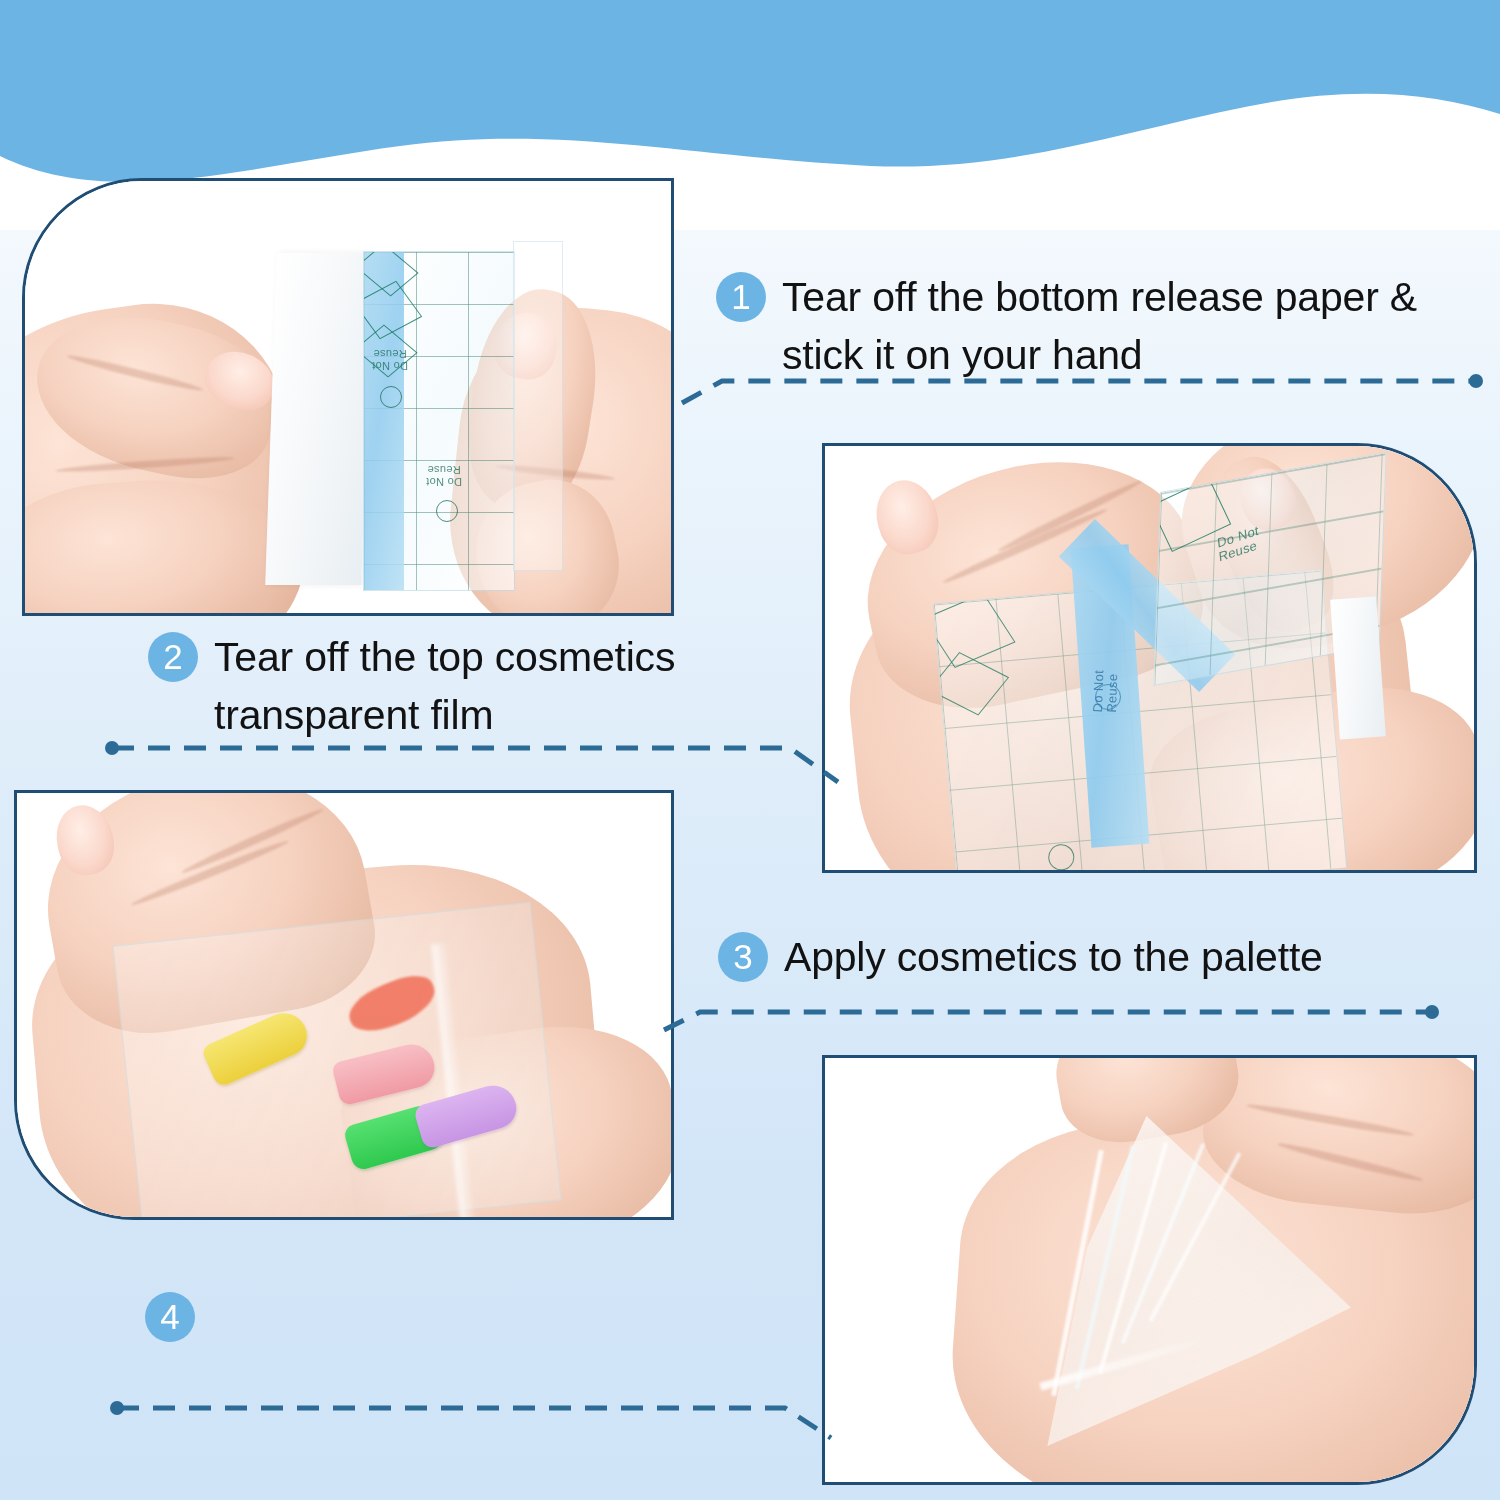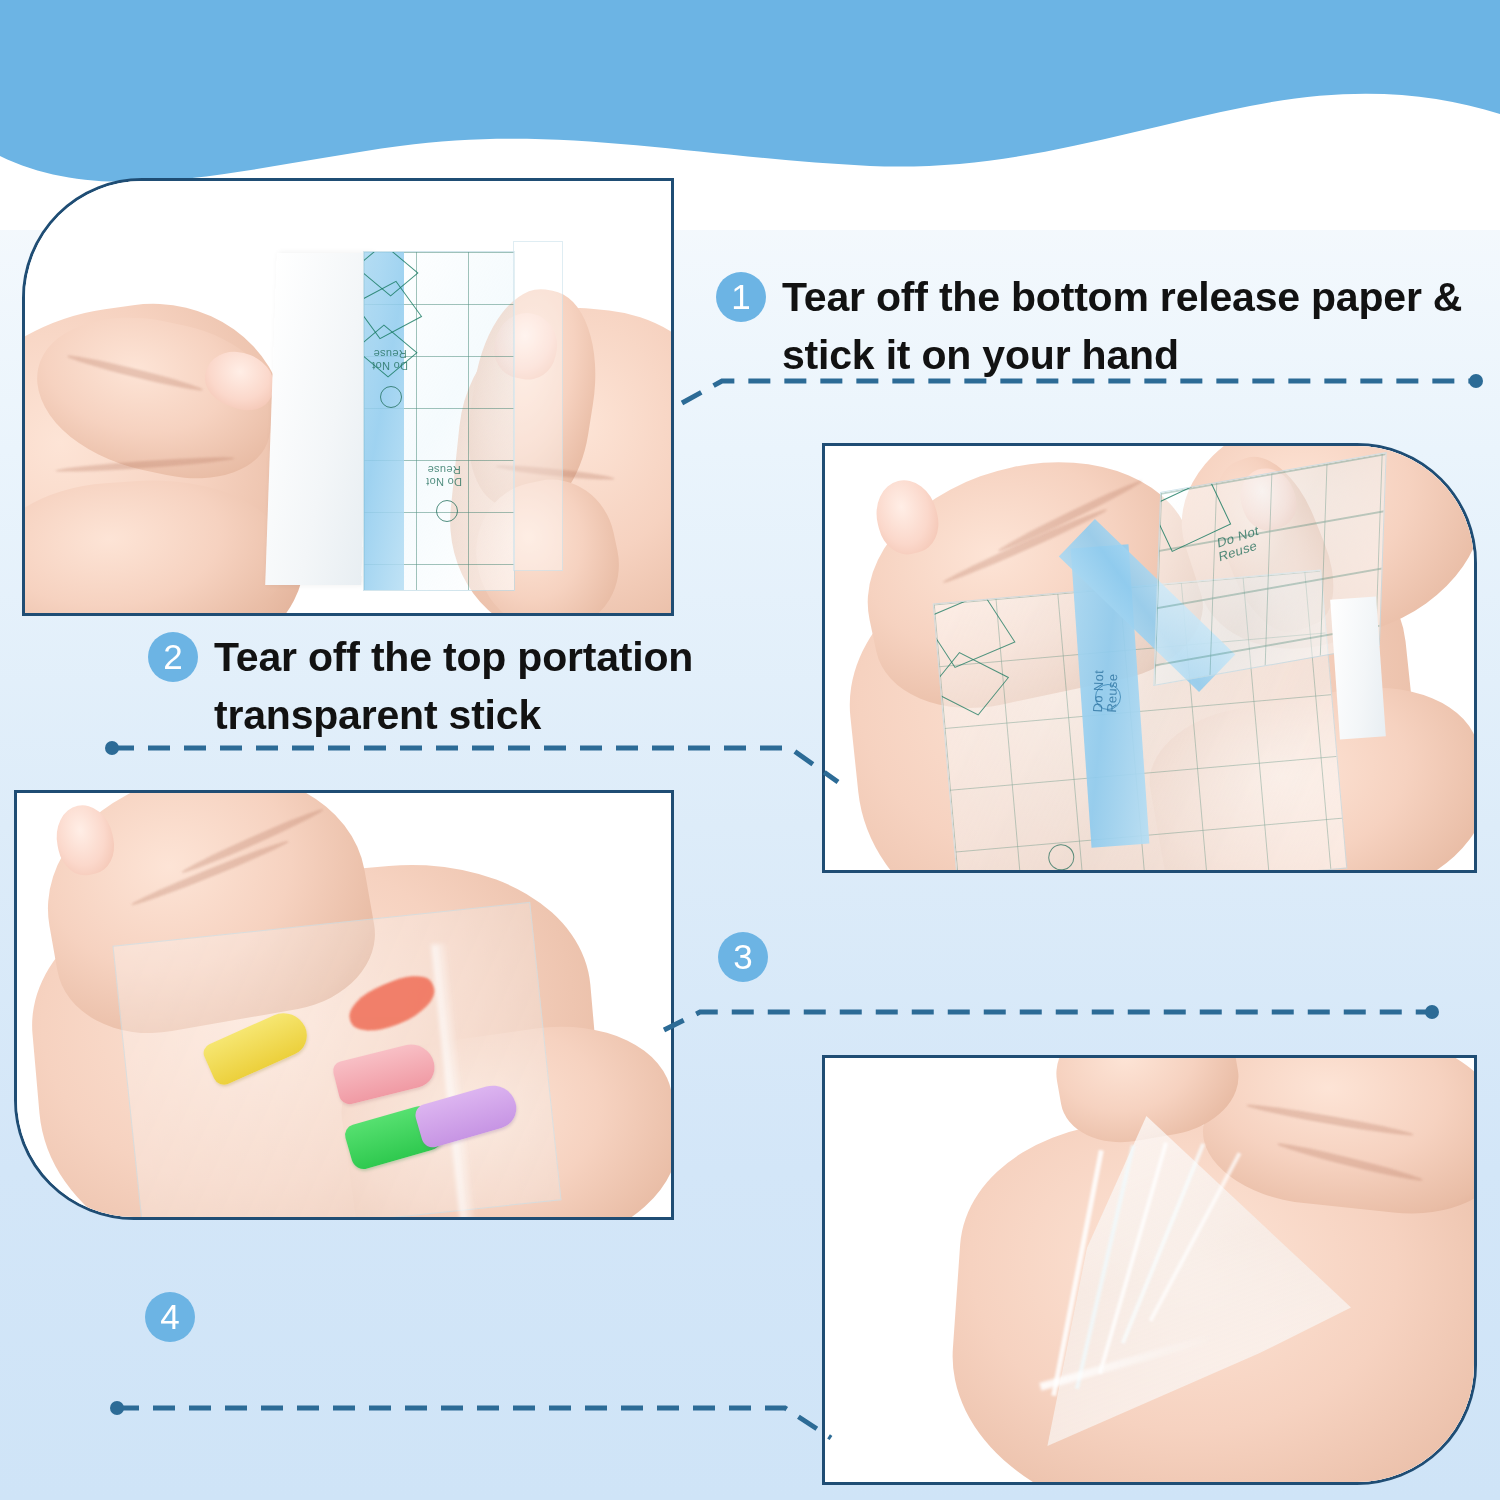--- a/index.html
+++ b/index.html
@@ -151,21 +151,21 @@
     line-height: 50px;
     text-align: center;
     font-weight: 400;
     margin-top: 4px;
     font-family: "Liberation Sans", sans-serif;
   }
   .step-text {
     font-size: 41px;
     line-height: 1.42;
     color: #121212;
-    font-weight: 700;
+    font-weight: 400;
     letter-spacing: -0.2px;
     font-family: "Liberation Sans", sans-serif;
   }
 
   #step-1 { left: 716px; top: 268px;  width: 780px; }
   #step-2 { left: 148px; top: 628px;  width: 600px; }
   #step-3 { left: 718px; top: 928px;  width: 770px; }
   #step-4 { left: 145px; top: 1288px; width: 600px; }
 
   
@@ -311,25 +311,26 @@
     </div>
   </div>
 
   <div class="step" id="step-1">
     <div class="step-badge">1</div>
     <div class="step-text">Tear off the bottom release paper &amp; stick it on your hand</div>
   </div>
 
   <div class="step" id="step-2">
     <div class="step-badge">2</div>
-    <div class="step-text">Tear off the top portation transparent stick</div>
+    <div class="step-text">Tear off the top cosmetics transparent film</div>
   </div>
 
   <div class="step" id="step-3">
     <div class="step-badge">3</div>
+    <div class="step-text">Apply cosmetics to the palette</div>
   </div>
 
   <div class="step" id="step-4">
     <div class="step-badge">4</div>
   </div>
 
   <div class="connector" style="left:660px; top:355px; width:840px; height:50px;">
     <svg width="840" height="50" viewBox="0 0 840 50">
       <path d="M22,48 L62,26 L812,26" stroke="#2c6b96" stroke-width="5" fill="none" stroke-dasharray="22 14" stroke-linecap="butt"></path>
       <circle cx="816" cy="26" r="7" fill="#2c6b96"></circle>

